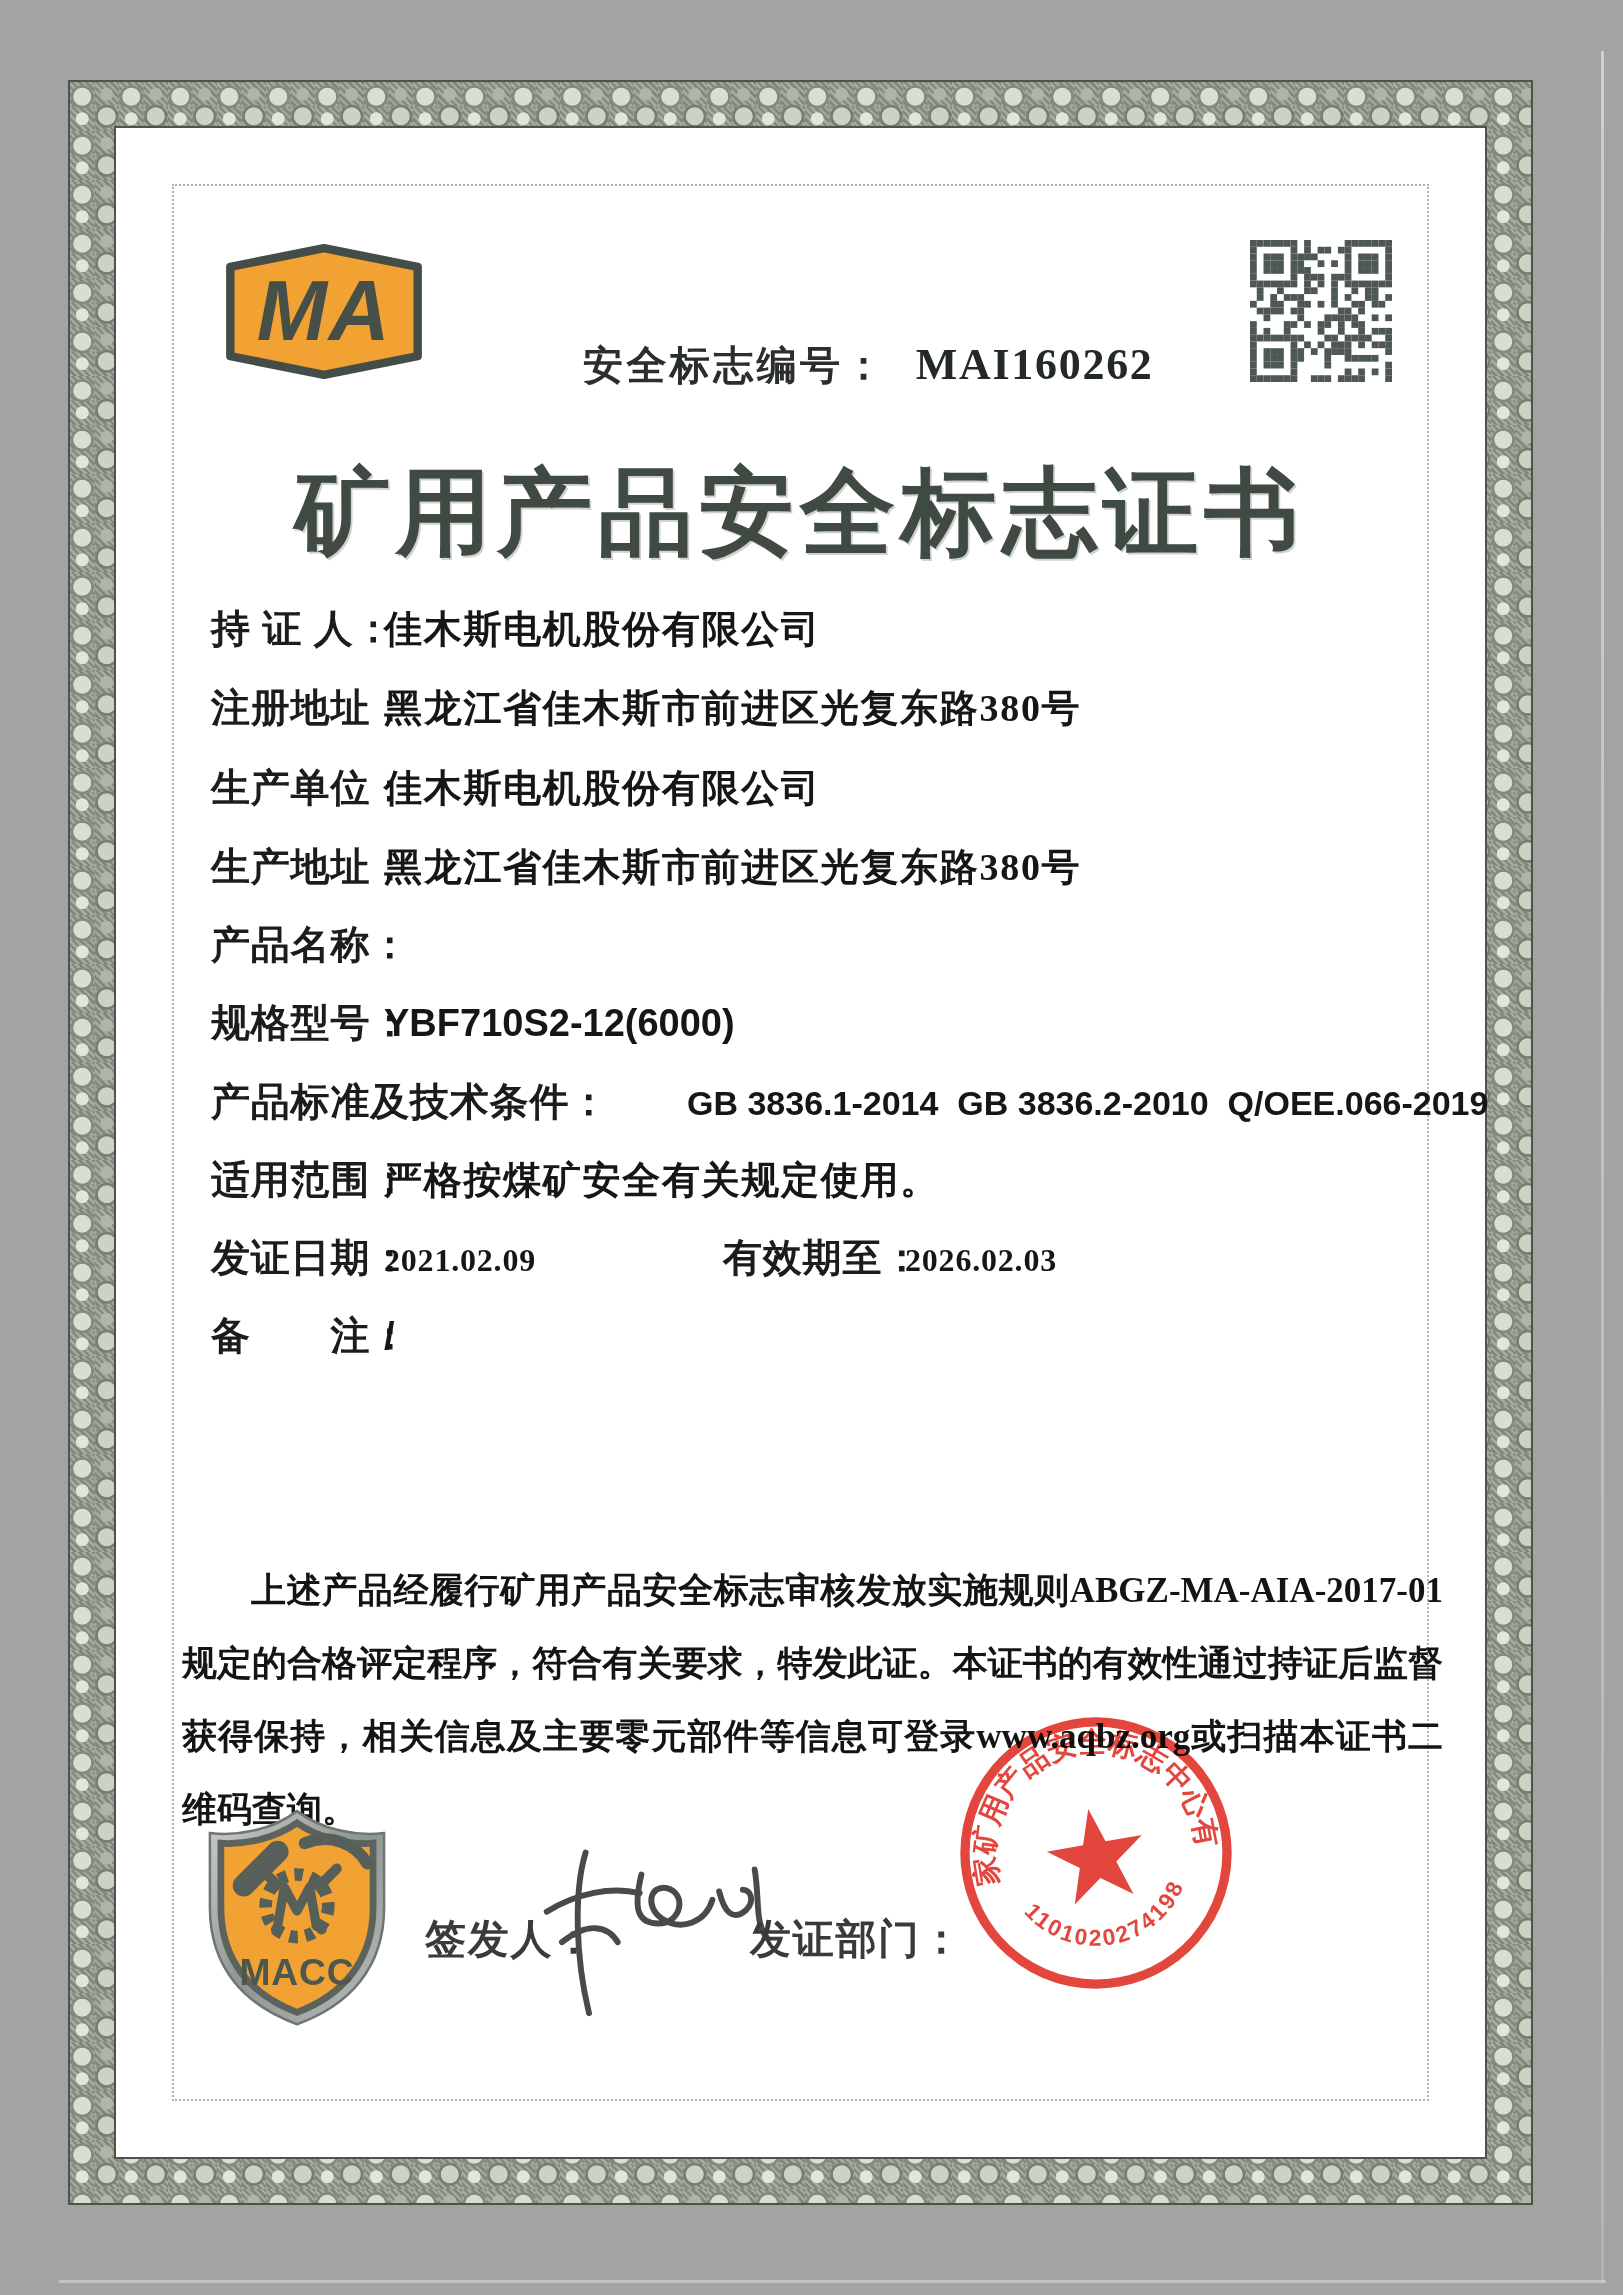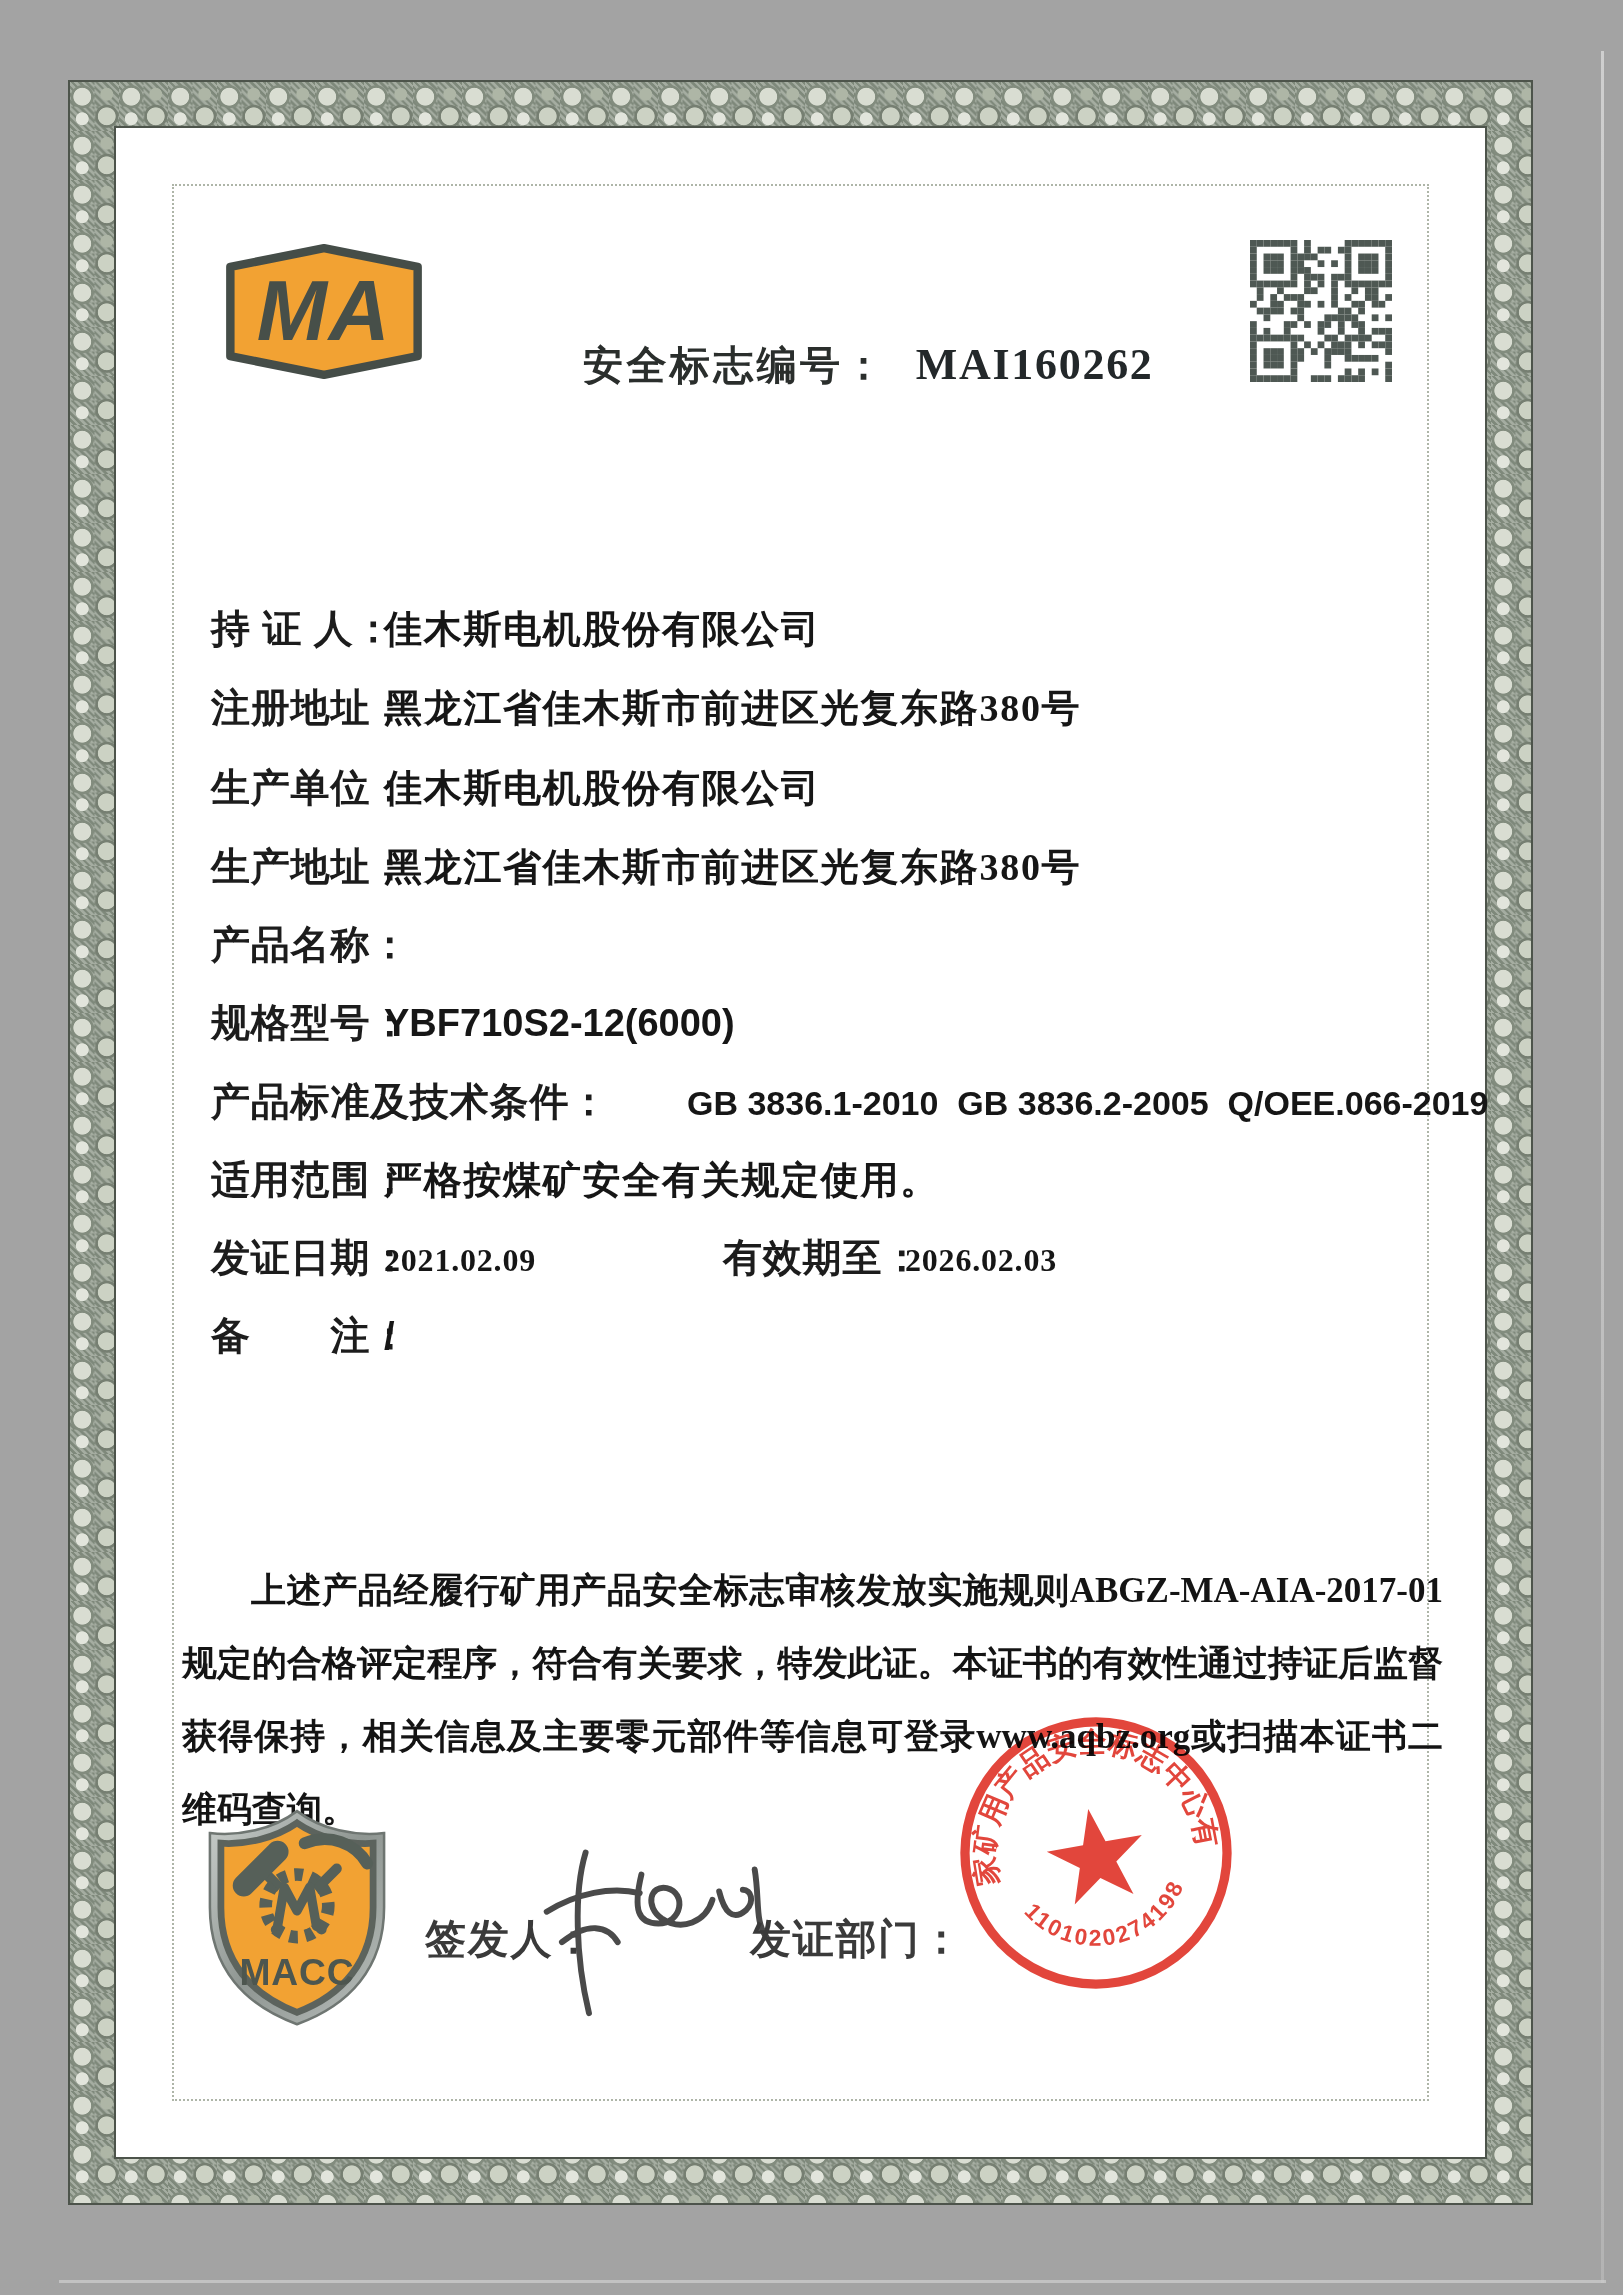--- a/index.html
+++ b/index.html
@@ -306,20 +306,21 @@
         <rect x="80" y="160" width="8" height="8" fill="#4E5853"></rect>
         <rect x="88" y="160" width="8" height="8" fill="#4E5853"></rect>
         <rect x="104" y="160" width="8" height="8" fill="#4E5853"></rect>
         <rect x="112" y="160" width="8" height="8" fill="#4E5853"></rect>
         <rect x="120" y="160" width="8" height="8" fill="#4E5853"></rect>
         <rect x="128" y="160" width="8" height="8" fill="#4E5853"></rect>
         <rect x="160" y="160" width="8" height="8" fill="#4E5853"></rect>
       </svg>
   </div>
 
+  <div class="title">矿用产品安全标志证书</div>
 
   <div class="rows">
     <div class="row" style="top:602px">
       <span class="lbl">持 证 人：</span>
       <span class="val">佳木斯电机股份有限公司</span>
     </div>
     <div class="row" style="top:681px">
       <span class="lbl">注册地址：</span>
       <span class="val">黑龙江省佳木斯市前进区光复东路380号</span>
     </div>
@@ -333,21 +334,21 @@
     </div>
     <div class="row" style="top:918px">
       <span class="lbl">产品名称：</span>
     </div>
     <div class="row" style="top:996px">
       <span class="lbl">规格型号：</span>
       <span class="val latin">YBF710S2-12(6000)</span>
     </div>
     <div class="row" style="top:1075px">
       <span class="lbl wide">产品标准及技术条件：</span>
-      <span class="val latin std">GB 3836.1-2010  GB 3836.2-2005  Q/OEE.066-2019</span>
+      <span class="val latin std">GB 3836.1-2014  GB 3836.2-2010  Q/OEE.066-2019</span>
     </div>
     <div class="row" style="top:1153px">
       <span class="lbl">适用范围：</span>
       <span class="val">严格按煤矿安全有关规定使用。</span>
     </div>
     <div class="row" style="top:1231px">
       <span class="lbl">发证日期：</span>
       <span class="val date">2021.02.09</span>
       <span class="lbl lbl2">有效期至：</span>
       <span class="val date">2026.02.03</span>

